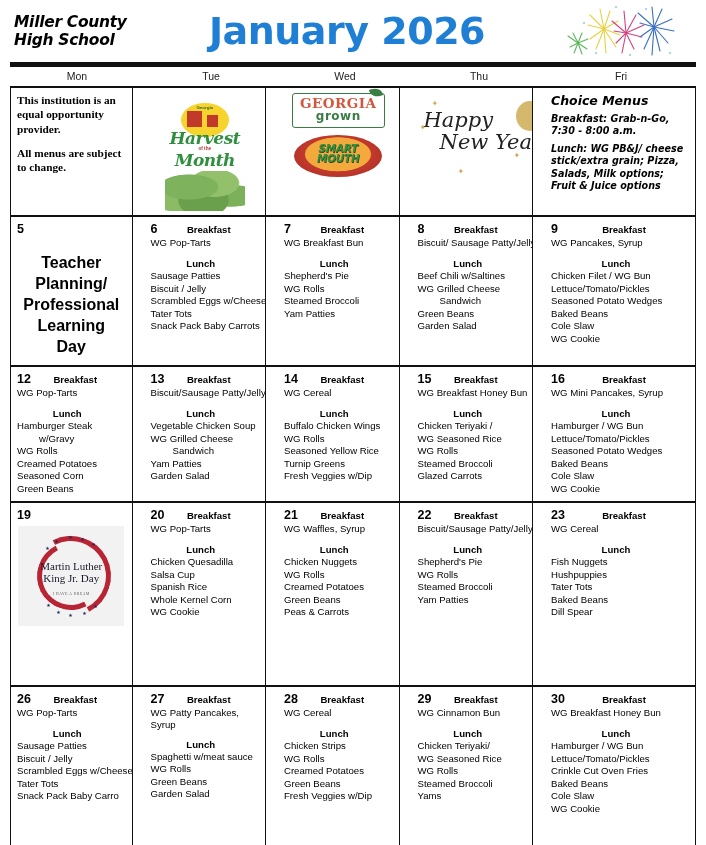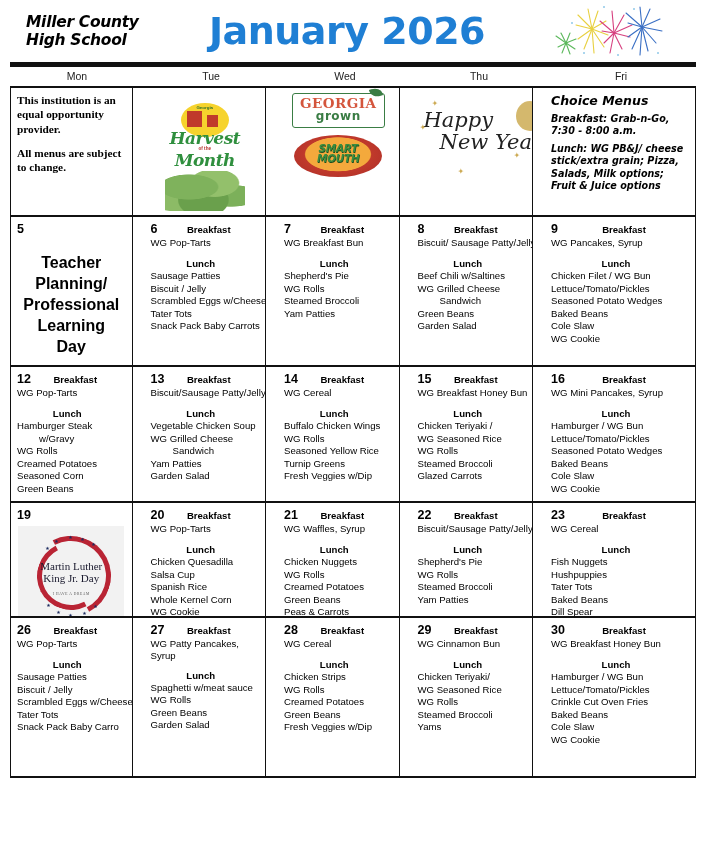--- a/index.html
+++ b/index.html
@@ -11,21 +11,21 @@
     width: 706px; height: 845px;
     font-family: "Liberation Sans", sans-serif;
     color: #000;
     overflow: hidden;
   }
 
   
   .masthead {
     position: relative;
     height: 62px;
-    padding: 0 24px;
+    padding: 0 12px;
     display: flex;
     align-items: center;
     border-radius: 30px;
   }
   .school-name {
     font-family: "DejaVu Sans", sans-serif;
     font-weight: bold;
     font-style: italic;
     font-size: 15.5px;
     line-height: 1.18;
@@ -94,21 +94,21 @@
     padding: 5px 6px 4px 6px;
     position: relative;
     overflow: hidden;
   }
   .cell:last-child { border-right: none; }
   .cell.fri { flex: 0 0 150px; }
 
   .banner-row .cell { height: 127px; }
   .w1 .cell { height: 148px; }
   .w2 .cell { height: 134px; }
-  .w3 .cell { height: 113px; }
+  .w3 .cell { height: 182px; }
   .w4 .cell { height: 158px; }
 
   
   .notice {
     font-family: "Liberation Serif", serif;
     font-weight: bold;
     font-size: 11.3px;
     line-height: 1.3;
   }
   .notice p { margin: 0 0 9px 0; }

